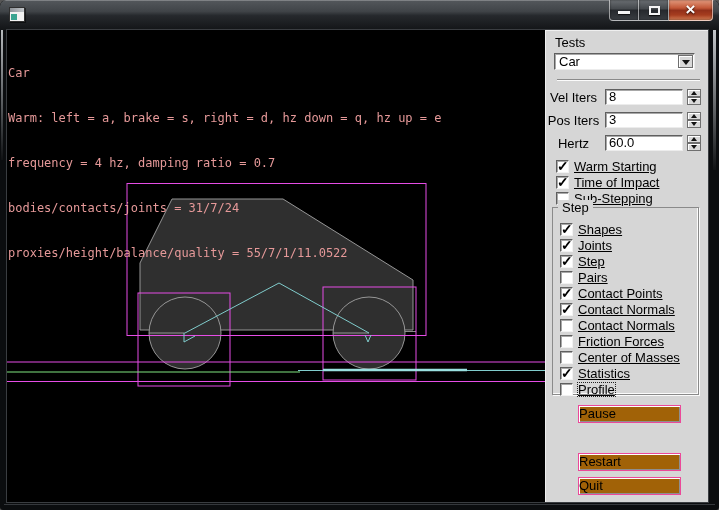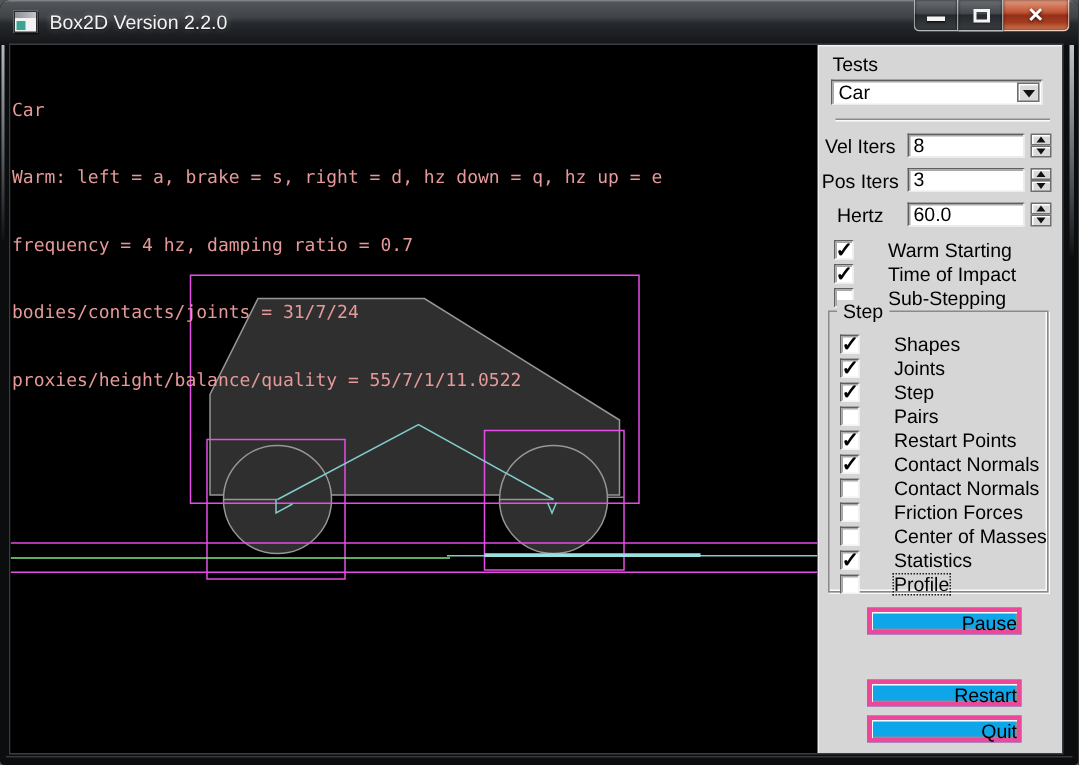--- a/index.html
+++ b/index.html
@@ -74,37 +74,36 @@
   .spin .up::after{content:"";position:absolute;left:3px;top:1px;border-left:3px solid transparent;
        border-right:3px solid transparent;border-bottom:4px solid #111;}
   .spin .dn::after{content:"";position:absolute;left:3px;top:1px;border-left:3px solid transparent;
        border-right:3px solid transparent;border-top:4px solid #111;}
   .cbrow{position:absolute;height:14px;display:flex;align-items:center;}
   .cb{position:relative;width:13px;height:13px;background:#fff;flex:none;
       border:1px solid;border-color:#5f5f5f #f2f2f2 #f2f2f2 #5f5f5f;
       box-shadow:inset 1px 1px 0 #a8a8a8;}
   .cb .mark{display:none;position:absolute;left:0px;top:-3px;font-size:14px;font-weight:bold;color:#000;}
   .cb.checked .mark{display:block;}
-  .cbl{margin-left:23px;white-space:nowrap;line-height:13px;}
+  .cbl{margin-left:5px;white-space:nowrap;line-height:13px;text-decoration:underline;}
   .cbl.focused{outline:1px dotted #222;}
   .group{position:absolute;left:7px;top:177px;width:147px;height:188px;
        border:1px solid #8a8a8a;box-shadow:inset -1px -1px 0 #fbfbfb,1px 1px 0 #fbfbfb;}
   .group-label{position:absolute;left:13px;top:170px;background:#d6d6d6;padding:0 4px;}
-  .gbtn{position:absolute;left:33px;width:103px;height:18px;background:#0ea5e9;
-       border:3px solid #ec4899;box-shadow:inset 1px 1px 0 #fff,inset -1px -1px 0 #8f8f8f;
-       text-align:right;line-height:16px;cursor:default;}
+  .gbtn{position:absolute;left:33px;width:103px;height:18px;background:#a16207;
+       border:1px solid #ec4899;box-shadow:inset 1px 1px 0 #fff,inset -1px -1px 0 #8f8f8f;
+       text-align:left;line-height:16px;cursor:default;}
 </style>
 </head>
 <body>
 
 <div class="window">
 
   <div class="titlebar">
     <div class="app-icon"></div>
-    <div class="title-text">Box2D Version 2.2.0</div>
     <div class="caption-group">
       <div class="cap min">
         <div class="bar"></div>
       </div>
       <div class="cap max">
         <div class="box"></div>
       </div>
       <div class="cap close">
         <div class="x">×</div>
       </div>
@@ -226,21 +225,21 @@
         <span class="cbl">Step</span>
       </div>
       <div class="cbrow" style="left:15px;top:240px;">
         <span class="cb"></span>
         <span class="cbl">Pairs</span>
       </div>
       <div class="cbrow" style="left:15px;top:256px;">
         <span class="cb checked">
             <span class="mark">✓</span>
           </span>
-        <span class="cbl">Restart Points</span>
+        <span class="cbl">Contact Points</span>
       </div>
       <div class="cbrow" style="left:15px;top:272px;">
         <span class="cb checked">
             <span class="mark">✓</span>
           </span>
         <span class="cbl">Contact Normals</span>
       </div>
       <div class="cbrow" style="left:15px;top:288px;">
         <span class="cb"></span>
         <span class="cbl">Contact Normals</span>

